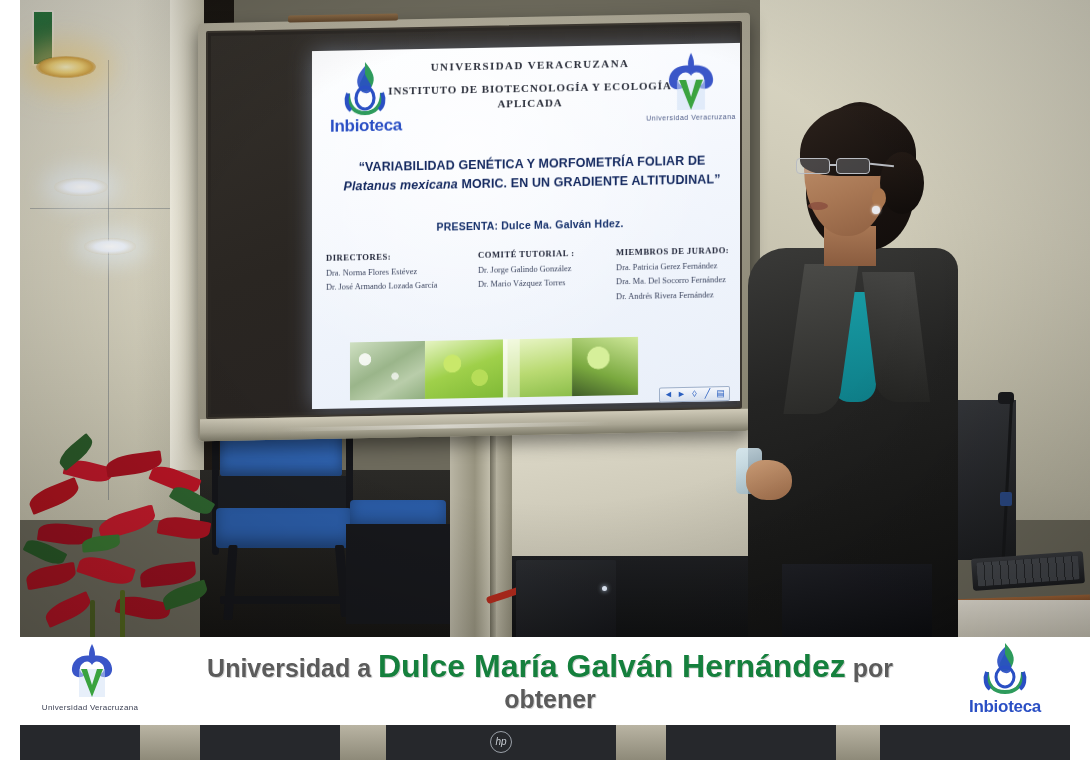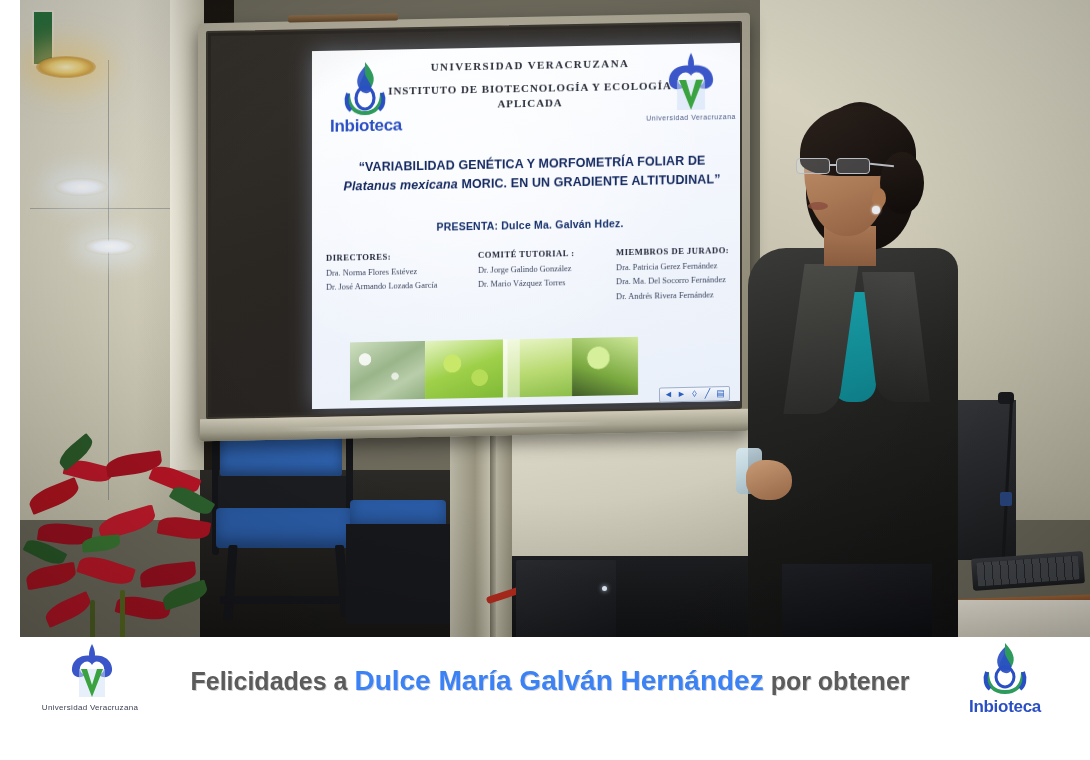--- a/index.html
+++ b/index.html
@@ -399,21 +399,21 @@
   .banner-logo-left .mark { position:absolute; left:44px; top:6px; width:56px; height:58px; }
   .banner-logo-left .word {
     position:absolute; left:0; top:66px; width:140px; text-align:center;
     font-size:8px; color:#3a3f52; letter-spacing:.3px;
   }
   .banner-text { flex:1; text-align:center; padding:0 6px; }
   .bl1 {
     font-size:25px; font-weight:700; color:#5b5b5b; line-height:1.12;
     text-shadow: 1px 1px 0 rgba(0,0,0,.18);
   }
-  .bl1 .name { color:#3b82f6; font-size:28px; }
+  .bl1 .name { color:#15803d; font-size:32px; }
   .bl2 {
     font-size:21px; font-weight:700; color:#5b5b5b; line-height:1.2; margin-top:2px;
     text-shadow: 1px 1px 0 rgba(0,0,0,.18);
   }
   .bl2 .deg { color:#149a3c; }
   .banner-logo-right { position:relative; width:130px; height:88px; flex:none; }
   .banner-logo-right .mark { position:absolute; left:40px; top:4px; width:50px; height:56px; }
   .banner-logo-right .word {
     position:absolute; left:0; top:60px; width:130px; text-align:center;
     font-size:17px; font-weight:700; color:#2a4fc4; letter-spacing:-.3px;
@@ -637,32 +637,44 @@
           <path d="M28 13 C18 11 9 16 8 25 C7 33 15 37 21 32 C16 30 14 25 18 21 C22 17 26 18 28 22 Z" fill="#3a56c8"></path>
           <path d="M28 13 C38 11 47 16 48 25 C49 33 41 37 35 32 C40 30 42 25 38 21 C34 17 30 18 28 22 Z" fill="#3a56c8"></path>
           <rect x="15" y="26" width="26" height="28" fill="#cfe0f5" opacity=".5"></rect>
           <path d="M17 26 L28 54 L39 26 L33 26 L28 42 L23 26 Z" fill="#3aa33f"></path>
         </svg>
       </div>
       <div class="word">Universidad Veracruzana</div>
     </div>
 
     <div class="banner-text">
-      <div class="bl1"><span>Felicidades a </span><span class="name">Dulce María Galván Hernández</span><span> por obtener</span></div>
+      <div class="bl1"><span>Universidad a </span><span class="name">Dulce María Galván Hernández</span><span> por obtener</span></div>
     </div>
 
     <div class="banner-logo-right">
       <div class="mark">
         <svg viewBox="0 0 50 56" width="50" height="56" aria-hidden="true">
           <path d="M25 2 C33 11 36 17 32 25 C29 31 22 32 20 27 C18 22 23 17 25 11 Z" fill="#2e9b5c"></path>
           <path d="M25 6 C18 13 15 19 19 27 C22 33 29 34 31 29 C33 24 27 19 25 13 Z" fill="#2a4fc4" opacity=".92"></path>
           <ellipse cx="25" cy="36" rx="9" ry="10" fill="none" stroke="#2a4fc4" stroke-width="3"></ellipse>
           <path d="M7 31 C7 44 14 51 25 51 C36 51 43 44 43 31" fill="none" stroke="#2e9b5c" stroke-width="4"></path>
           <path d="M7 31 C4 38 6 45 10 48" fill="none" stroke="#2a4fc4" stroke-width="4"></path>
           <path d="M43 31 C46 38 44 45 40 48" fill="none" stroke="#2a4fc4" stroke-width="4"></path>
         </svg>
       </div>
       <div class="word">Inbioteca</div>
     </div>
   </div>
 
+  <div class="photo-bottom">
+    <div class="pb-col" style="left:0px;   width:120px;"></div>
+    <div class="pb-light" style="left:120px; width:60px;"></div>
+    <div class="pb-col" style="left:180px; width:140px;"></div>
+    <div class="pb-light" style="left:320px; width:46px;"></div>
+    <div class="pb-col" style="left:366px; width:230px;"></div>
+    <div class="pb-light" style="left:596px; width:50px;"></div>
+    <div class="pb-col" style="left:646px; width:170px;"></div>
+    <div class="pb-light" style="left:816px; width:44px;"></div>
+    <div class="pb-col" style="left:860px; width:190px;"></div>
+    <div class="pb-hp">hp</div>
+  </div>
 
 </div>
 
 </body></html>

